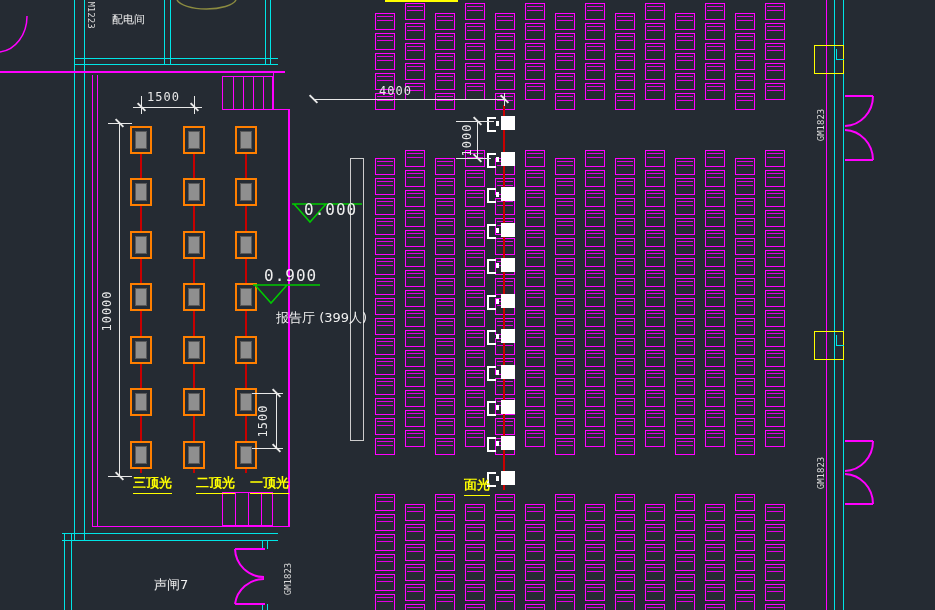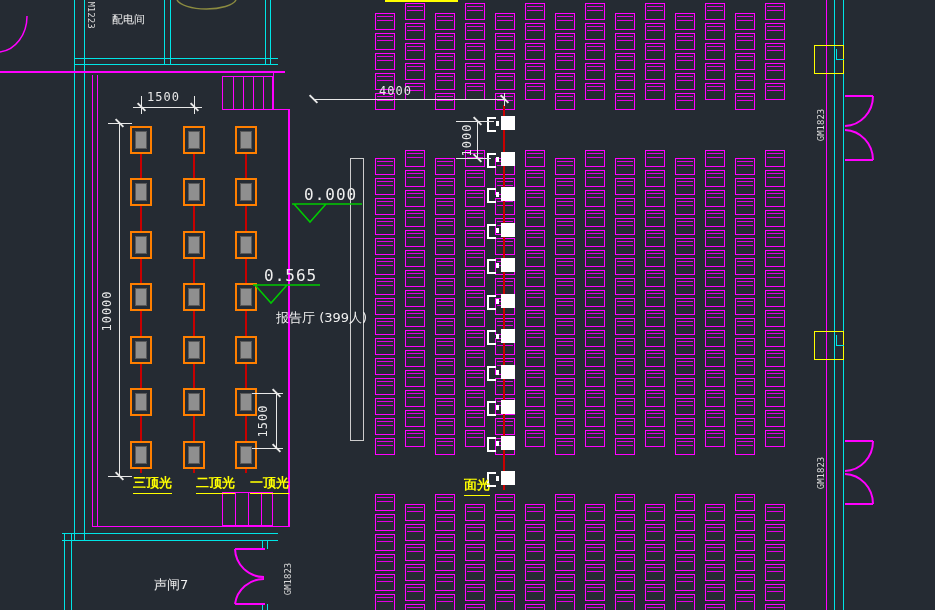--- a/index.html
+++ b/index.html
@@ -1359,22 +1359,22 @@
   <div class="tick" style="left:271px;top:447px;"></div>
   <div class="tick" style="left:472px;top:120px;"></div>
   <div class="tick" style="left:472px;top:157px;"></div>
 
   <div class="dimtxt" style="left:147px;top:90px;">1500</div>
   <div class="dimtxt rot" style="left:85px;top:304px;">10000</div>
   <div class="dimtxt rot" style="left:241px;top:414px;">1500</div>
   <div class="dimtxt" style="left:379px;top:84px;">4000</div>
   <div class="dimtxt rot" style="left:445px;top:133px;">1000</div>
 
-  <div class="elev" style="left:304px;top:185px;">0.000</div>
-  <div class="elev" style="left:264px;top:266px;">0.565</div>
+  <div class="elev" style="left:304px;top:200px;">0.000</div>
+  <div class="elev" style="left:264px;top:266px;">0.900</div>
 
   <div class="cntxt" style="left:112px;top:12px;font-size:11px;">配电间</div>
   <div class="cntxt" style="left:154px;top:576px;font-size:13px;">声闸7</div>
   <div class="cntxt" style="left:276px;top:309px;font-size:13px;">报告厅 (399人)</div>
 
   <div class="ylbl" style="left:133px;top:474px;">三顶光</div>
   <div class="ylbl" style="left:196px;top:474px;">二顶光</div>
   <div class="ylbl" style="left:250px;top:474px;">一顶光</div>
   <div class="ylbl" style="left:464px;top:476px;">面光</div>
 

